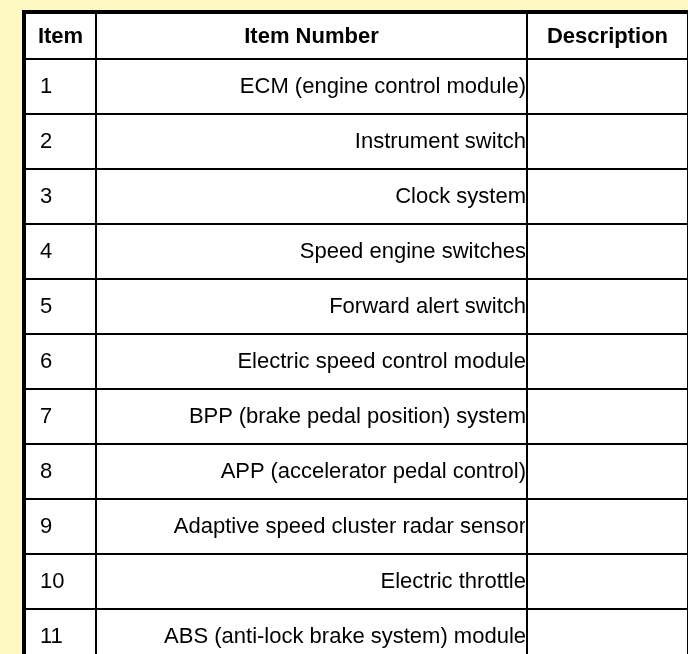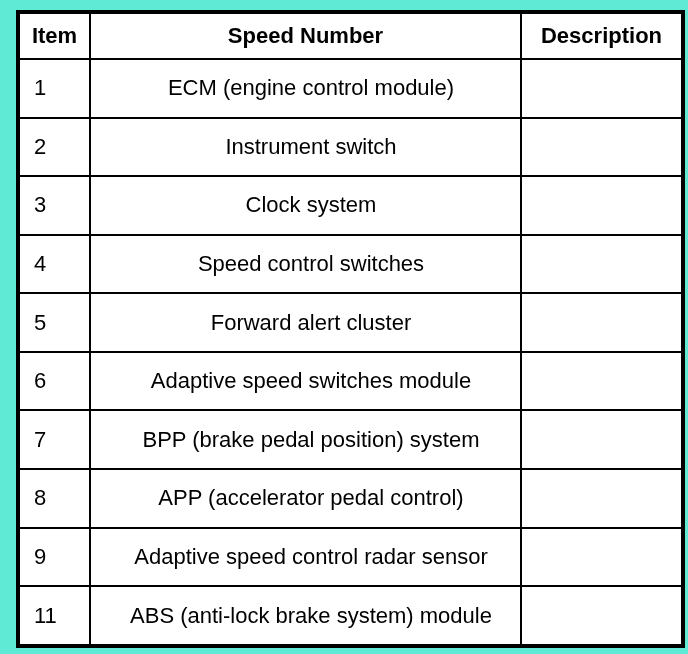--- a/index.html
+++ b/index.html
@@ -3,23 +3,23 @@
 <meta charset="utf-8">
 <style>
   html, body {
     margin: 0;
     padding: 0;
     background: #ffffff;
   }
   .page {
     width: 688px;
     height: 654px;
-    background: #5eead4;
+    background: #fef9c3;
     box-sizing: border-box;
-    padding: 10px 8px 6px 16px;
+    padding: 10px 8px 6px 22px;
     font-family: "Liberation Sans", "DejaVu Sans", sans-serif;
     color: #000000;
   }
   table.parts-table {
     border-collapse: collapse;
     table-layout: fixed;
     width: 669px;
     height: 638px;
     border: 4px solid #000000;
     background: #ffffff;
@@ -41,42 +41,42 @@
   }
   .parts-table tbody td {
     height: 53px;
     font-weight: normal;
   }
   .parts-table td.cell-item {
     text-align: left;
     padding-left: 14px;
   }
   .parts-table td.cell-part {
-    text-align: center;
+    text-align: right;
     padding-left: 11px;
     border-radius: 6px;
   }
   .parts-table td.cell-desc {
     
   }
 </style>
 </head>
 <body>
 
 <div class="page">
   <table class="parts-table">
     <colgroup>
       <col style="width:72px">
       <col style="width:431px">
       <col style="width:162px">
     </colgroup>
     <thead>
       <tr>
         <th>Item</th>
-        <th>Speed Number</th>
+        <th>Item Number</th>
         <th>Description</th>
       </tr>
     </thead>
     <tbody>
       <tr>
         <td class="cell-item">1</td>
         <td class="cell-part">ECM (engine control module)</td>
         <td class="cell-desc"></td>
       </tr>
       <tr>
@@ -84,46 +84,51 @@
         <td class="cell-part">Instrument switch</td>
         <td class="cell-desc"></td>
       </tr>
       <tr>
         <td class="cell-item">3</td>
         <td class="cell-part">Clock system</td>
         <td class="cell-desc"></td>
       </tr>
       <tr>
         <td class="cell-item">4</td>
-        <td class="cell-part">Speed control switches</td>
+        <td class="cell-part">Speed engine switches</td>
         <td class="cell-desc"></td>
       </tr>
       <tr>
         <td class="cell-item">5</td>
-        <td class="cell-part">Forward alert cluster</td>
+        <td class="cell-part">Forward alert switch</td>
         <td class="cell-desc"></td>
       </tr>
       <tr>
         <td class="cell-item">6</td>
-        <td class="cell-part">Adaptive speed switches module</td>
+        <td class="cell-part">Electric speed control module</td>
         <td class="cell-desc"></td>
       </tr>
       <tr>
         <td class="cell-item">7</td>
         <td class="cell-part">BPP (brake pedal position) system</td>
         <td class="cell-desc"></td>
       </tr>
       <tr>
         <td class="cell-item">8</td>
         <td class="cell-part">APP (accelerator pedal control)</td>
         <td class="cell-desc"></td>
       </tr>
       <tr>
         <td class="cell-item">9</td>
-        <td class="cell-part">Adaptive speed control radar sensor</td>
+        <td class="cell-part">Adaptive speed cluster radar sensor</td>
+        <td class="cell-desc"></td>
+      </tr>
+      <tr>
+        <td class="cell-item">10</td>
+        <td class="cell-part">Electric throttle</td>
         <td class="cell-desc"></td>
       </tr>
       <tr>
         <td class="cell-item">11</td>
         <td class="cell-part">ABS (anti-lock brake system) module</td>
         <td class="cell-desc"></td>
       </tr>
     </tbody>
   </table>
 </div>

